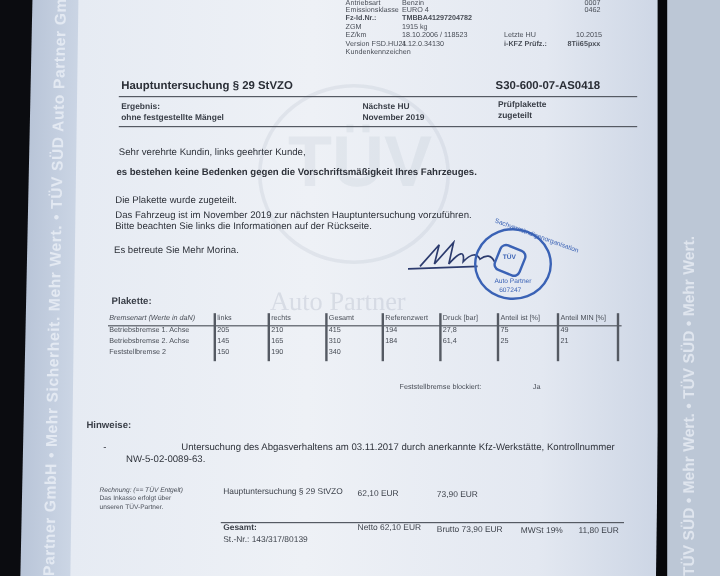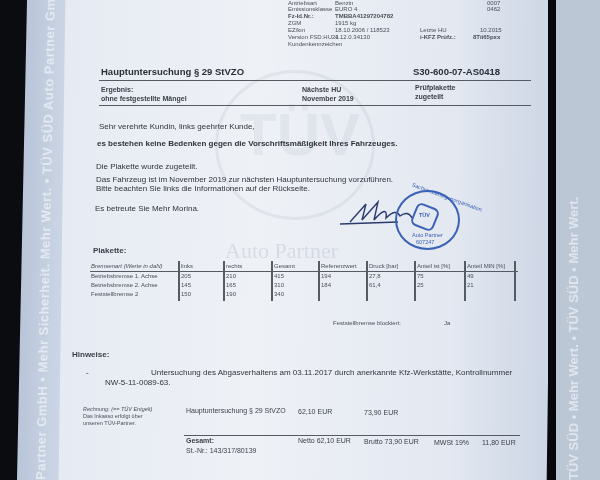--- a/index.html
+++ b/index.html
@@ -152,21 +152,21 @@
   <div class="vline" style="left:464px;top:261px;height:40px;"></div>
   <div class="vline" style="left:514px;top:261px;height:40px;"></div>
 </div>
 
 <div class="abs tiny" style="left:333px;top:320px;">Feststellbremse blockiert:</div>
 <div class="abs tiny" style="left:444px;top:320px;">Ja</div>
 
 <div class="abs small bold" style="left:72px;top:350px;font-size:8px;">Hinweise:</div>
 <div class="abs body-text" style="left:86px;top:368px;">-</div>
 <div class="abs body-text" style="left:105px;top:368px;margin-left:46px;">Untersuchung des Abgasverhaltens am 03.11.2017 durch anerkannte Kfz-Werkstätte, Kontrollnummer</div>
-<div class="abs body-text" style="left:105px;top:378px;">NW-5-11-0089-63.</div>
+<div class="abs body-text" style="left:105px;top:378px;">NW-5-02-0089-63.</div>
 
 <div class="abs tiny" style="left:83px;top:406px;font-size:5.5px;font-style:italic;">Rechnung: (== TÜV Entgelt)</div>
 <div class="abs tiny" style="left:83px;top:413px;font-size:5.5px;">Das Inkasso erfolgt über</div>
 <div class="abs tiny" style="left:83px;top:420px;font-size:5.5px;">unseren TÜV-Partner.</div>
 
 <div class="abs small" style="left:186px;top:407px;">Hauptuntersuchung § 29 StVZO</div>
 <div class="abs small" style="left:298px;top:408px;">62,10 EUR</div>
 <div class="abs small" style="left:364px;top:409px;">73,90 EUR</div>
 
 <div class="line" style="left:184px;top:435px;width:336px;"></div>

